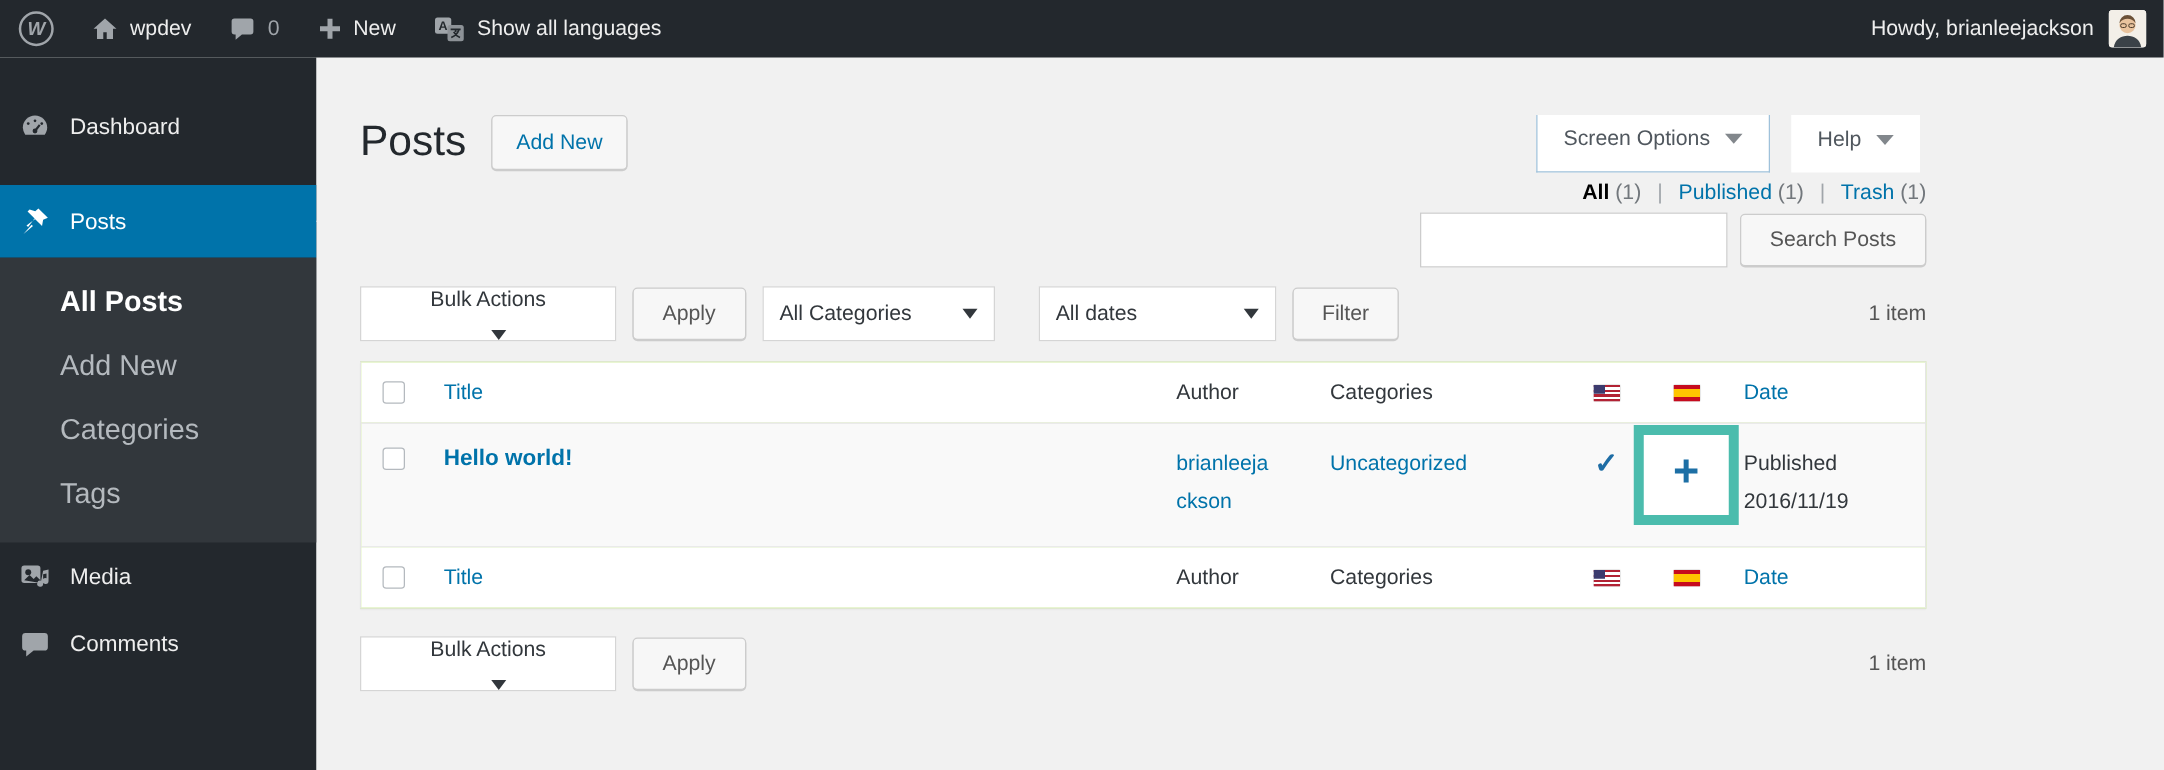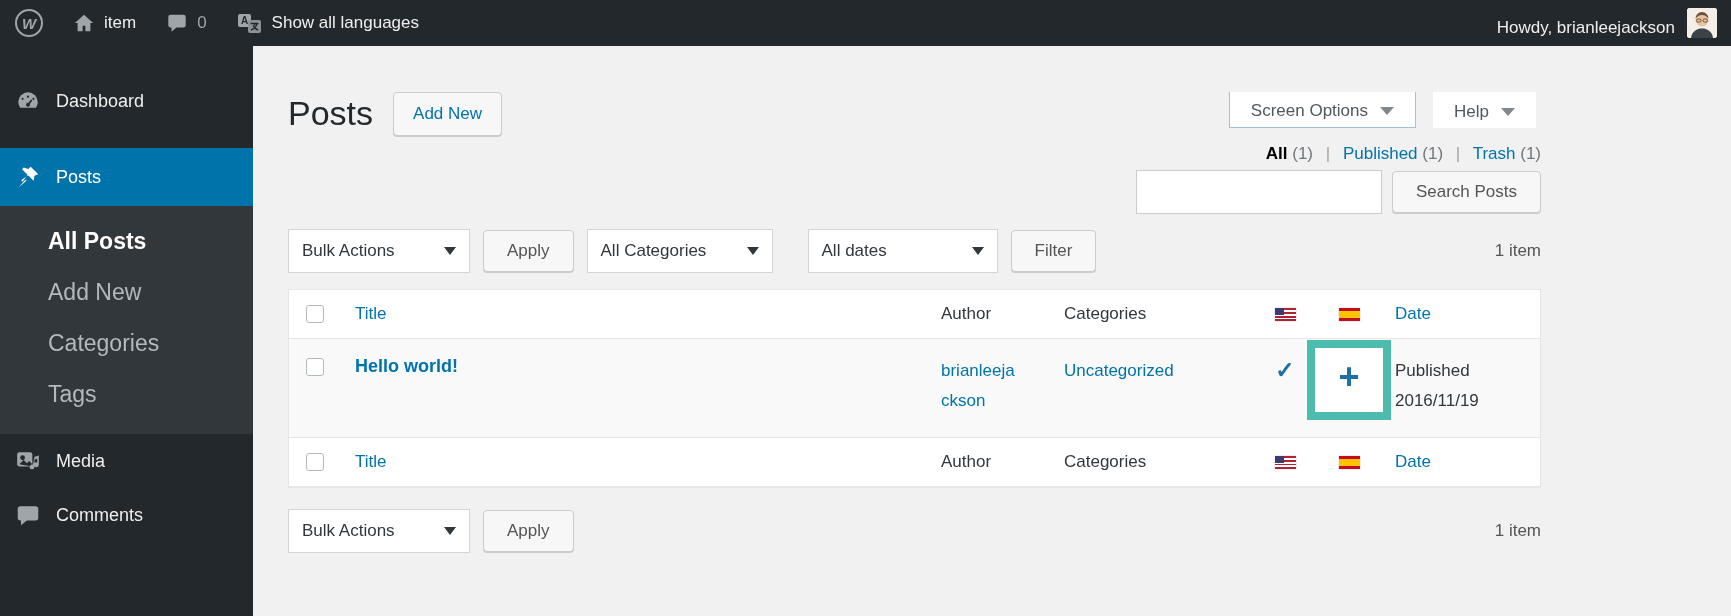--- a/index.html
+++ b/index.html
@@ -9,21 +9,21 @@
     background:#f1f1f1; color:#32373c; position:relative; font-size:17px;
   }
   
   #adminbar {
     position:absolute; top:0; left:0; width:1731px; height:46px;
     background:#23282d; color:#eee; display:flex; align-items:center; z-index:50;
   }
   .ab-item { display:flex; align-items:center; gap:9px; padding:0 15px; height:46px; cursor:pointer; }
   .ab-item .cnt { color:#a0a5aa; }
   .ab-icon { display:flex; align-items:center; }
-  .ab-right { margin-left:auto; display:flex; align-items:flex-end; gap:12px; padding-right:14px; }
+  .ab-right { margin-left:auto; display:flex; align-items:center; gap:12px; padding-right:14px; }
   .wp-logo-circ {
     width:28px; height:28px; border-radius:50%; border:2px solid #a0a5aa;
     display:flex; align-items:center; justify-content:center;
     color:#a0a5aa; font-weight:bold; font-size:15px; font-style:italic;
   }
   .avatar { width:30px; height:30px; border-radius:3px; background:#fff; overflow:hidden; }
   
   #sidebar {
     position:absolute; top:46px; left:0; width:253px; height:570px;
     background:#23282d; color:#eee; font-size:18px;
@@ -42,21 +42,21 @@
   .menu-gap { height:20px; }
   .submenu { background:#32373c; padding:10px 0 14px; }
   .submenu-item { padding:12px 0 12px 48px; color:#b4b9be; font-size:23px; cursor:pointer; }
   .submenu-item.current { color:#fff; font-weight:bold; }
   
   #screen-meta {
     position:absolute; top:46px; right:195px; display:flex; gap:17px; z-index:10;
   }
   .meta-btn {
     background:#fff; display:flex; align-items:center; gap:12px;
-    padding:9px 21px 6px; font-size:17px; color:#50575e; cursor:pointer;
+    padding:9px 21px 16px; font-size:17px; color:#50575e; cursor:pointer;
   }
   .meta-btn.bordered { border:1px solid #9fc1da; border-top:none; }
   .caret-down {
     width:0; height:0; border-left:7px solid transparent; border-right:7px solid transparent;
     border-top:8px solid #82878c;
   }
   
   #main { position:absolute; left:253px; top:46px; width:1478px; height:570px; }
   .wrap { padding:46px 190px 0 35px; }
   .title-row { display:flex; align-items:center; gap:20px; }
@@ -83,21 +83,21 @@
   .select-box {
     background:#fff; border:1px solid #d5d5d5; height:44px; display:flex;
     align-items:center; justify-content:space-between; padding:0 13px;
     font-size:17px; color:#32373c; cursor:pointer;
   }
   .select-box .sel-caret {
     width:0; height:0; margin-left:16px;
     border-left:6px solid transparent; border-right:6px solid transparent;
     border-top:8px solid #32373c;
   }
-  .w-bulk { width:182px; } .w-dates { width:190px; margin-left:22px; } .w-cats { width:186px; }
+  .w-bulk { width:205px;flex-direction:column; } .w-dates { width:190px; margin-left:22px; } .w-cats { width:186px; }
   .item-count { margin-left:auto; color:#555; font-size:17px; }
   
   .posts-table {
     margin-top:16px; background:#bef264; border:1px solid #e5e5e5;
     box-shadow:0 1px 1px rgba(0,0,0,.04);
   }
   .t-row { display:grid; grid-template-columns:52px 586px 123px 203px 64px 64px 1fr; }
   .t-head { height:48px; background:#fff; }
   .t-head .t-cell { display:flex; align-items:center; }
   .t-body { background:#f9f9f9; border-top:1px solid #e5e5e5; border-bottom:1px solid #e5e5e5; height:100px; }
@@ -142,29 +142,37 @@
 <div id="adminbar">
   <div class="ab-item">
     <span class="wp-logo-circ">W</span>
   </div>
   <div class="ab-item">
     <span class="ab-icon">
       <svg width="22" height="22" viewBox="0 0 24 24">
           <path fill="#a0a5aa" d="M12 3l10 9h-3v9h-5.5v-6h-3v6H5v-9H2z"></path>
         </svg>
     </span>
-    <span>item</span>
+    <span>wpdev</span>
   </div>
   <div class="ab-item">
     <span class="ab-icon">
       <svg width="22" height="22" viewBox="0 0 24 24">
           <path fill="#a0a5aa" d="M5 3h14a2.5 2.5 0 0 1 2.5 2.5v9A2.5 2.5 0 0 1 19 17h-7.5L6 21.5V17H5a2.5 2.5 0 0 1-2.5-2.5v-9A2.5 2.5 0 0 1 5 3z"></path>
         </svg>
     </span>
     <span class="cnt">0</span>
+  </div>
+  <div class="ab-item">
+    <span class="ab-icon">
+      <svg width="20" height="20" viewBox="0 0 20 20">
+          <path fill="#a0a5aa" d="M8 2h4v6h6v4h-6v6H8v-6H2V8h6z"></path>
+        </svg>
+    </span>
+    <span>New</span>
   </div>
   <div class="ab-item">
     <span class="ab-icon">
       <svg width="26" height="24" viewBox="0 0 26 24">
         <rect x="1" y="3" width="13" height="13" rx="2" fill="#a0a5aa"></rect>
         <text x="7.5" y="13" font-size="10" font-weight="bold" fill="#23282d" text-anchor="middle" font-family="Liberation Sans, sans-serif">A</text>
         <rect x="11" y="9" width="13" height="13" rx="2" fill="#8d9297"></rect>
         <path d="M13.5 12.5h8 M17.5 12.5v2 M14 19c2.5-1 5-3 6-6 M21 19c-2.5-1-4-2.5-5-4.5" stroke="#23282d" stroke-width="1.4" fill="none"></path>
       </svg>
     </span>

